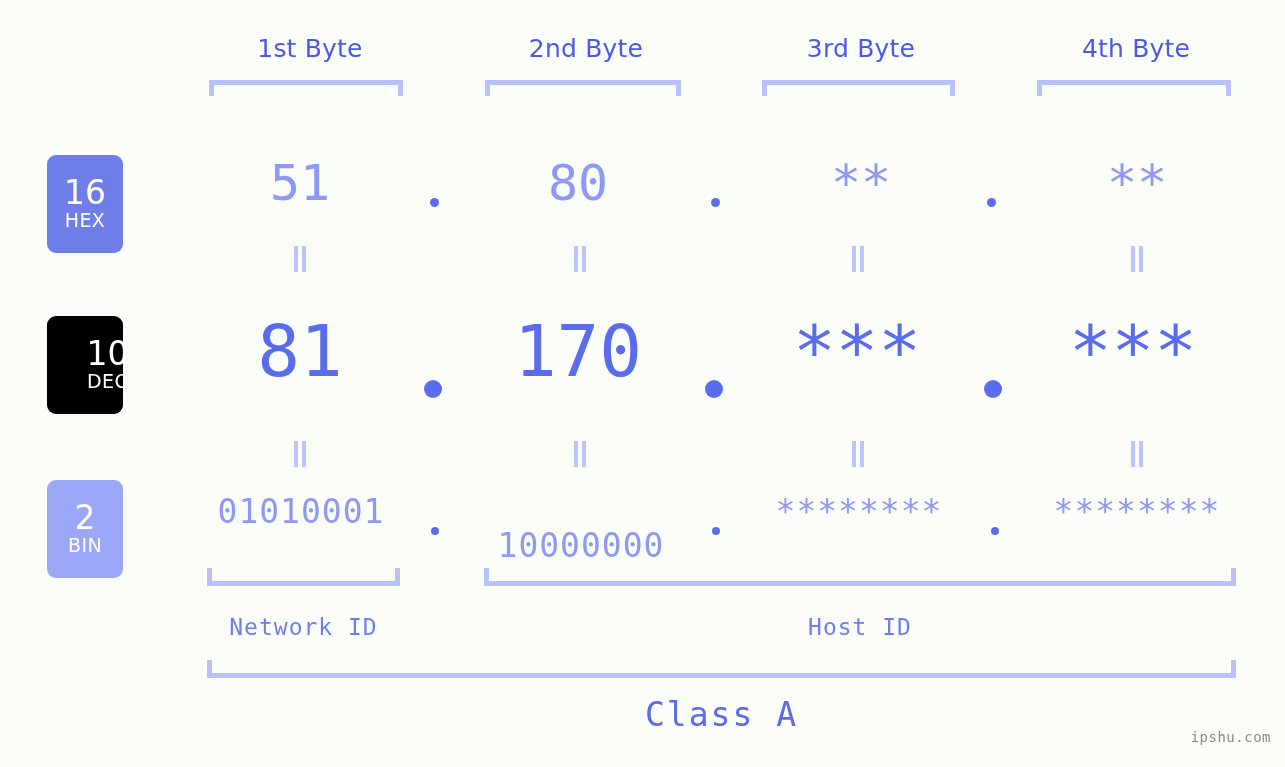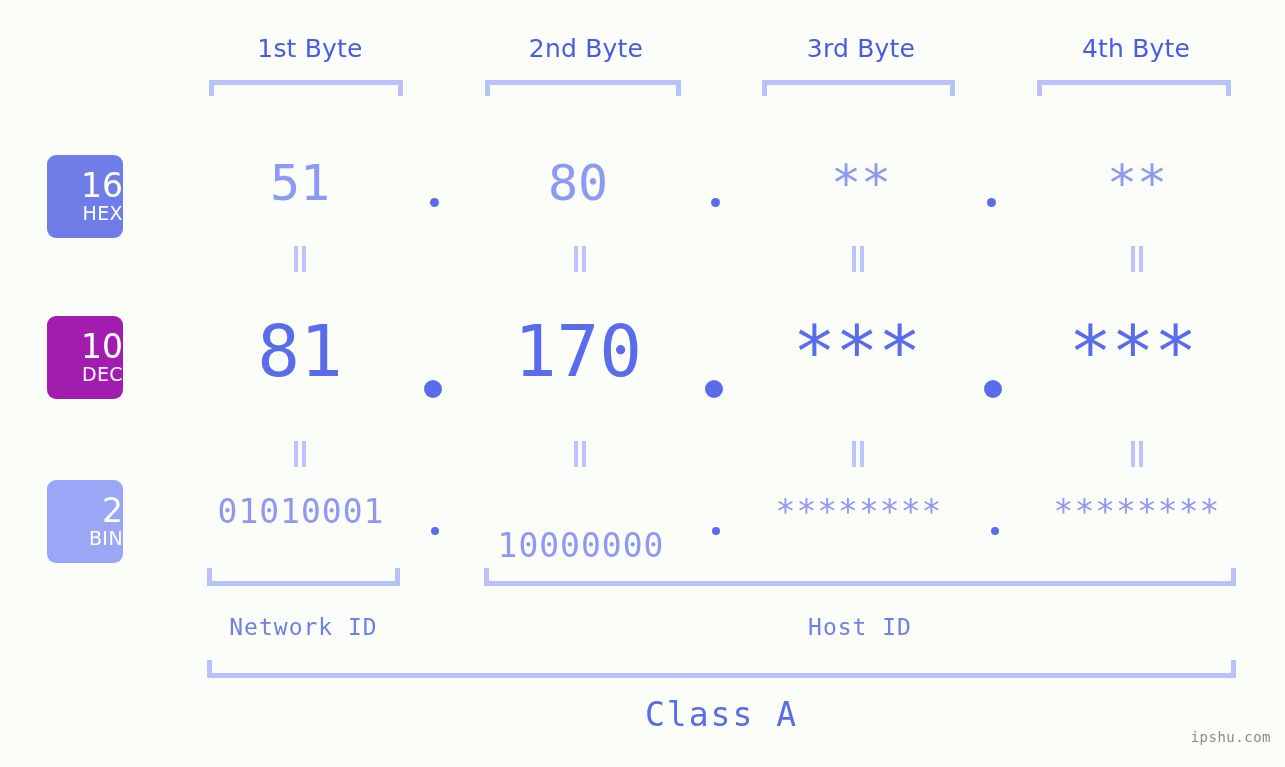--- a/index.html
+++ b/index.html
@@ -42,44 +42,44 @@
     border-left: 5px solid #b9c1fb;
     border-right: 5px solid #b9c1fb;
     box-sizing: border-box;
   }
 
   
   .badge {
     position: absolute;
     left: 47px;
     width: 76px;
-    height: 83px;
+    height: 98px;
     border-radius: 9px;
     color: #ffffff;
     display: flex;
     flex-direction: column;
-    align-items: flex-end;
+    align-items: center;
     justify-content: center;
     box-sizing: border-box;
   }
   .badge .num {
     font-size: 33px;
     line-height: 32px;
     font-weight: 400;
     font-family: "DejaVu Sans", sans-serif;
   }
   .badge .name {
     font-size: 19px;
     line-height: 22px;
     font-weight: 400;
     font-family: "DejaVu Sans", sans-serif;
     letter-spacing: 0.4px;
   }
   .badge-hex { top: 155px; background: #6f7de9; }
-  .badge-dec { top: 316px; background: #a21caf; padding-left: 45px; }
+  .badge-dec { top: 316px; background: #000000; padding-left: 45px; }
   .badge-bin { top: 480px; background: #9aa6f6; }
 
   
   .cell {
     position: absolute;
     width: 230px;
     text-align: center;
     white-space: nowrap;
     font-family: "DejaVu Sans Mono", monospace;
   }

